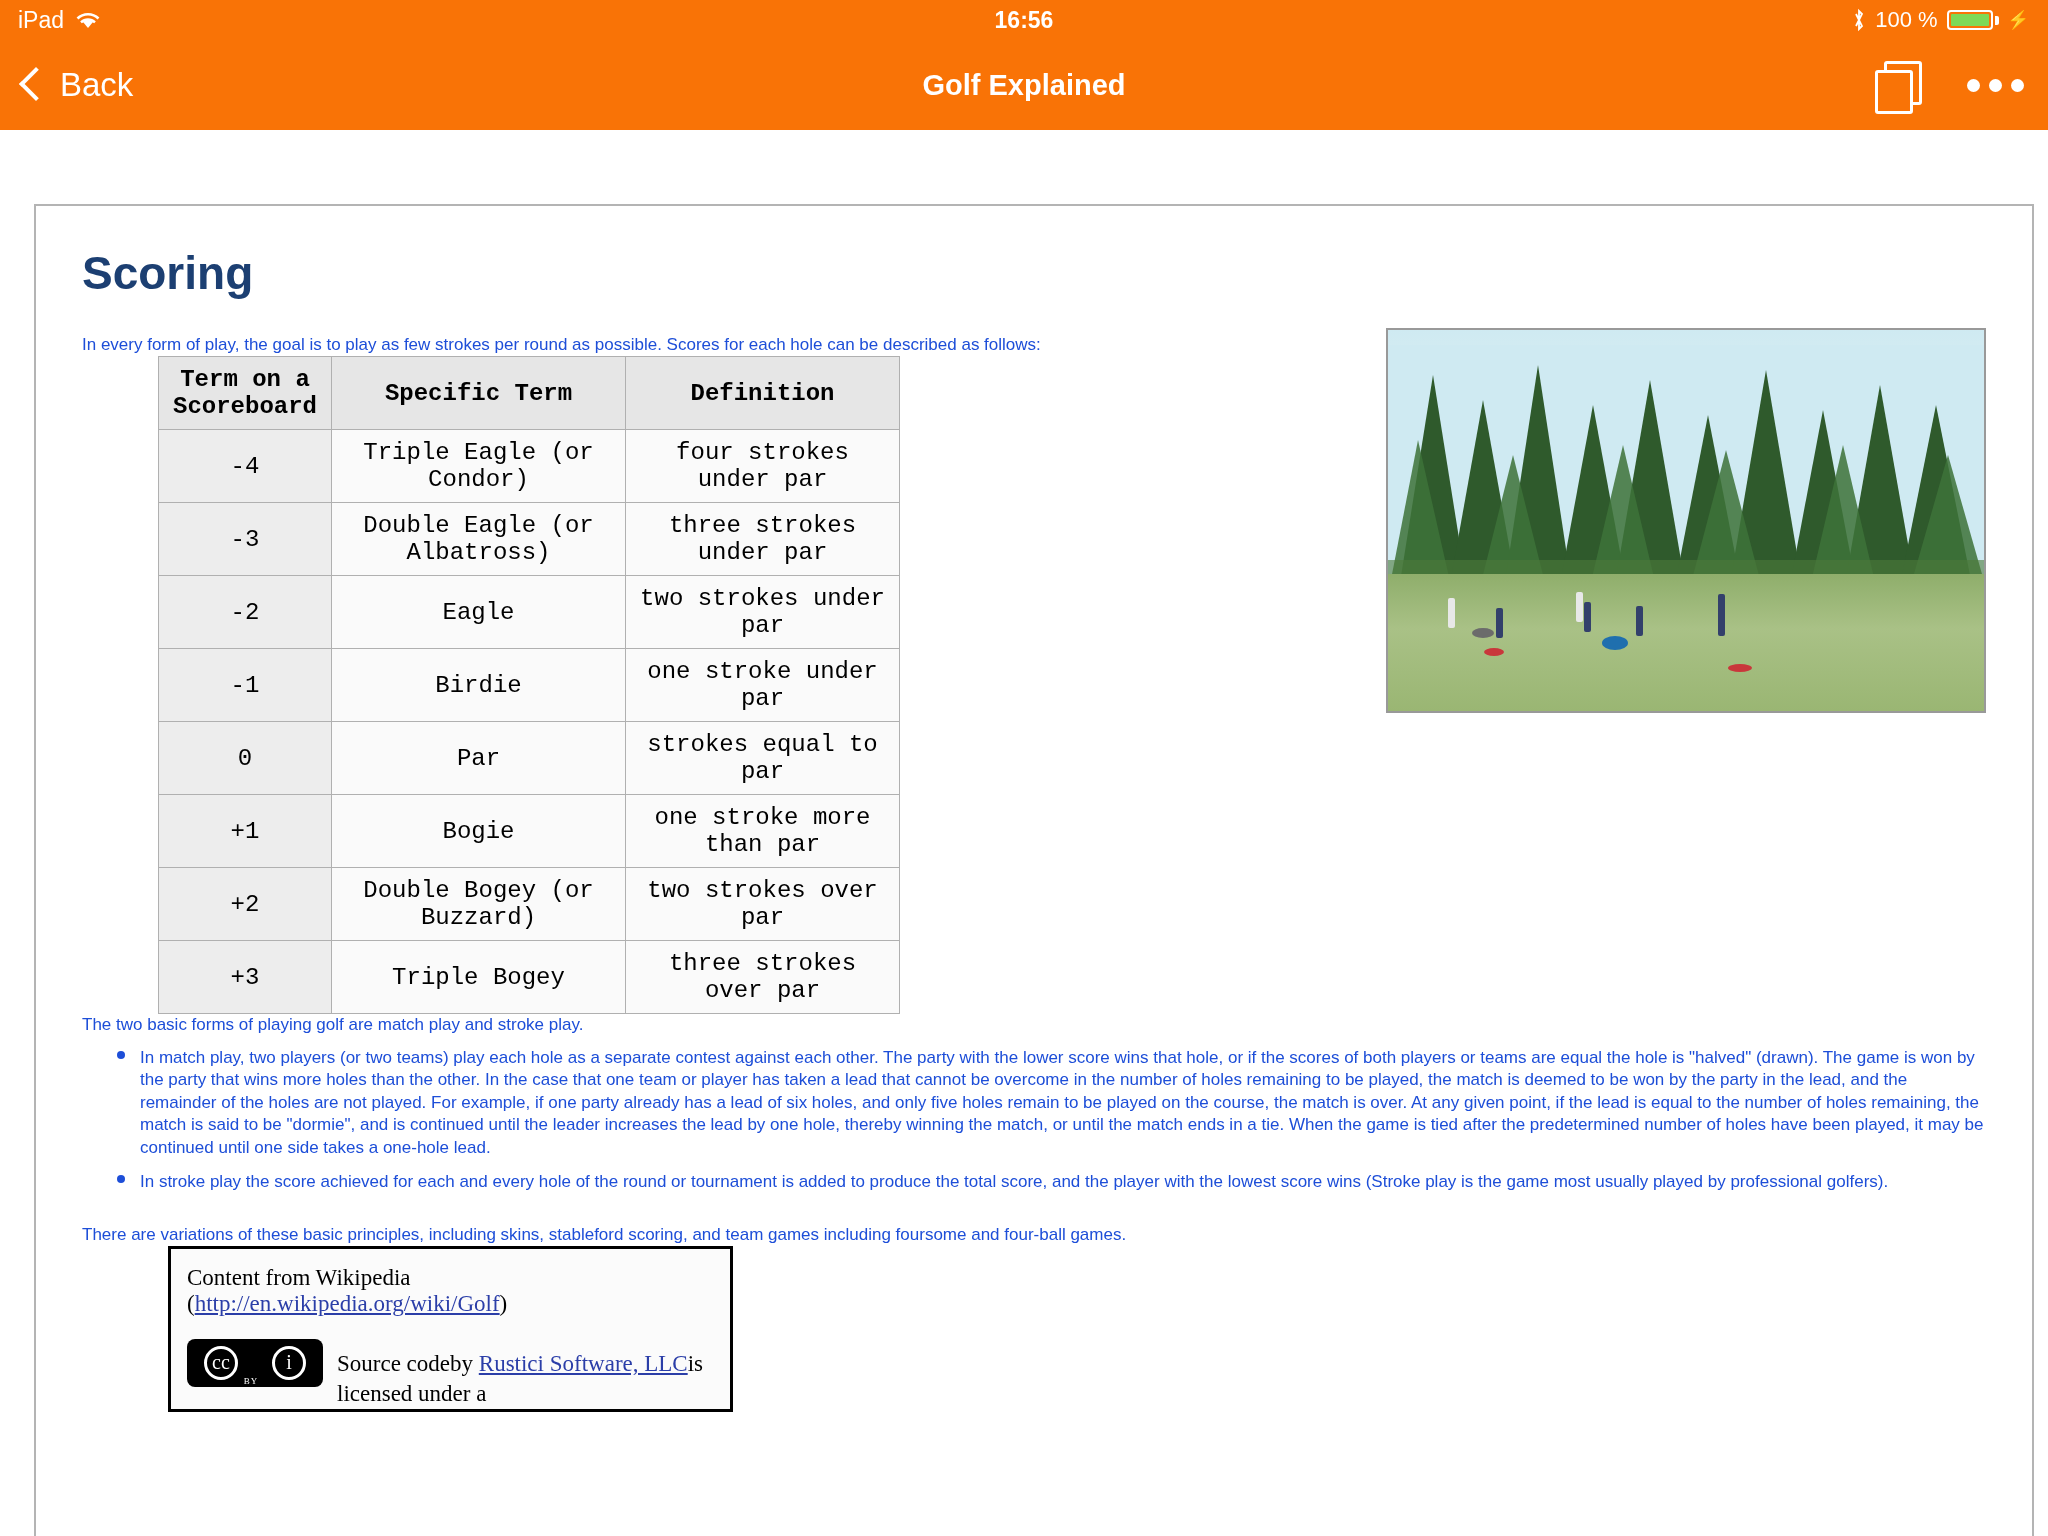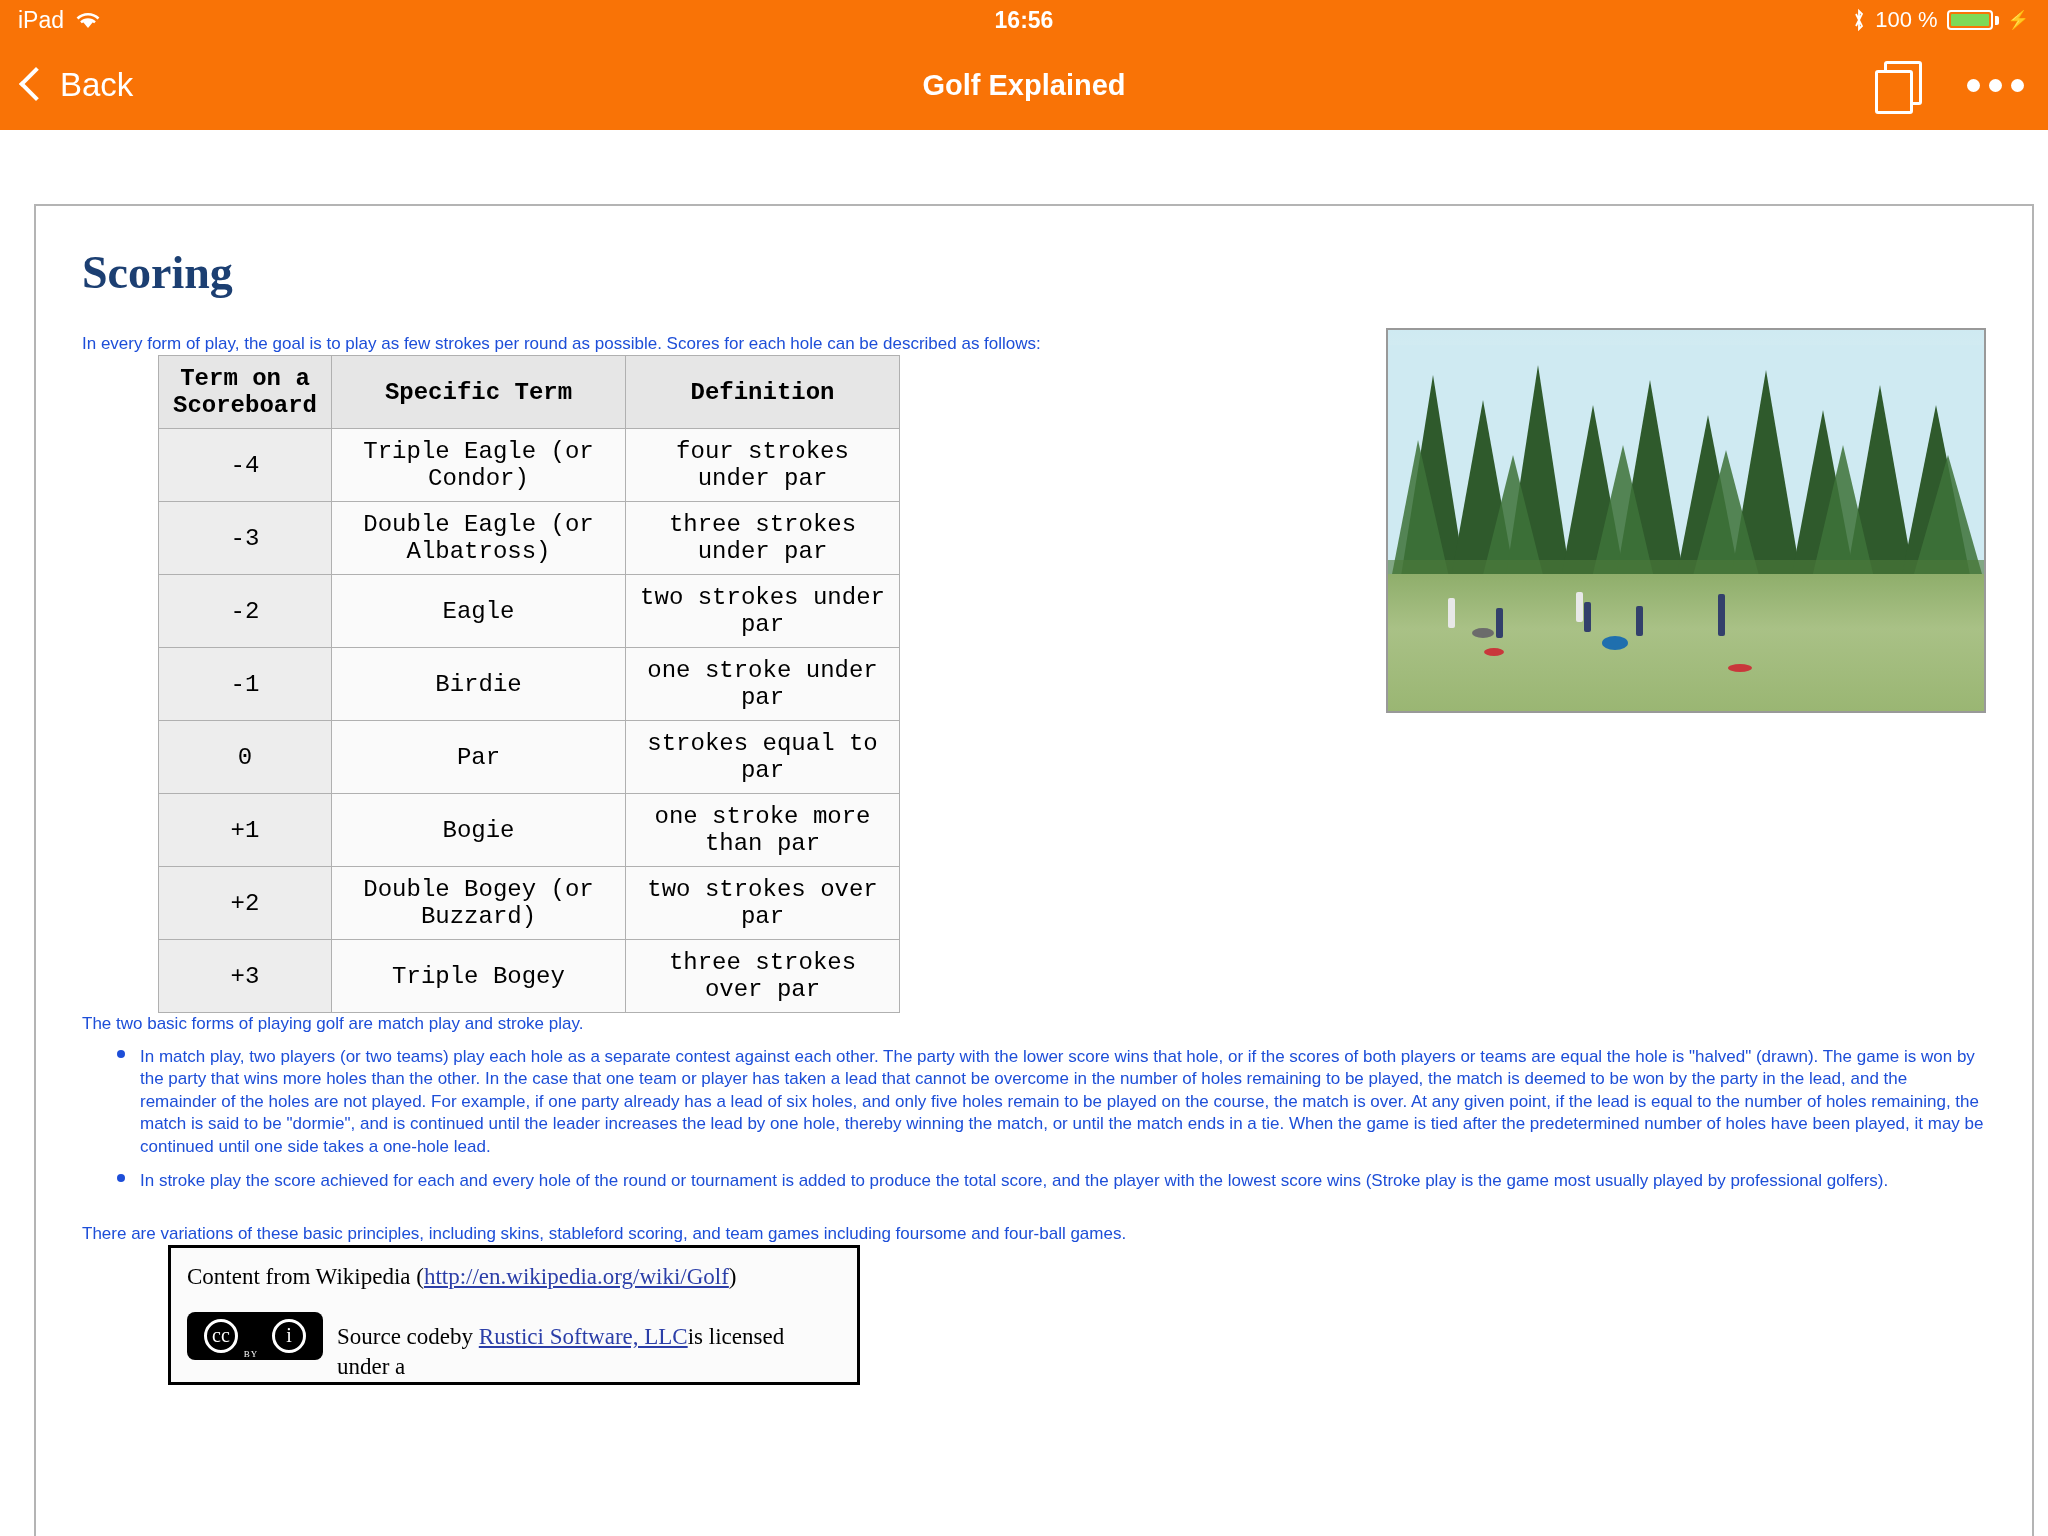--- a/index.html
+++ b/index.html
@@ -168,21 +168,21 @@
     background: #ffffff;
     box-sizing: border-box;
     overflow: hidden;
   }
   .doc-inner {
     padding: 40px 46px 0 46px;
     position: relative;
   }
 
   h1.scoring {
-    font-family: Liberation Serif, serif;
+    font-family: Liberation Sans, sans-serif;
     color: #1c3f72;
     font-size: 46px;
     margin: 0 0 34px 0;
     font-weight: bold;
   }
 
   p.body-text, li.body-text {
     font-family: "Liberation Sans", sans-serif;
     font-size: 17px;
     color: #1d4ed8;
@@ -275,21 +275,21 @@
   ul.play-list li {
     margin-bottom: 2px;
   }
   ul.play-list li::marker { font-size: 26px; }
 
   .variations { margin-bottom: 58px; }
 
   
   .attrib-box {
     margin-left: 86px;
-    width: 692px;
+    width: 565px;
     border: 3px solid #000000;
     background: #fbfbfb;
     font-family: "Liberation Serif", serif;
     font-size: 23px;
     color: #000000;
     padding: 16px 16px 0 16px;
     box-sizing: border-box;
   }
   .attrib-box a { color: #2b3ea8; text-decoration: underline; }
   .attrib-row {

